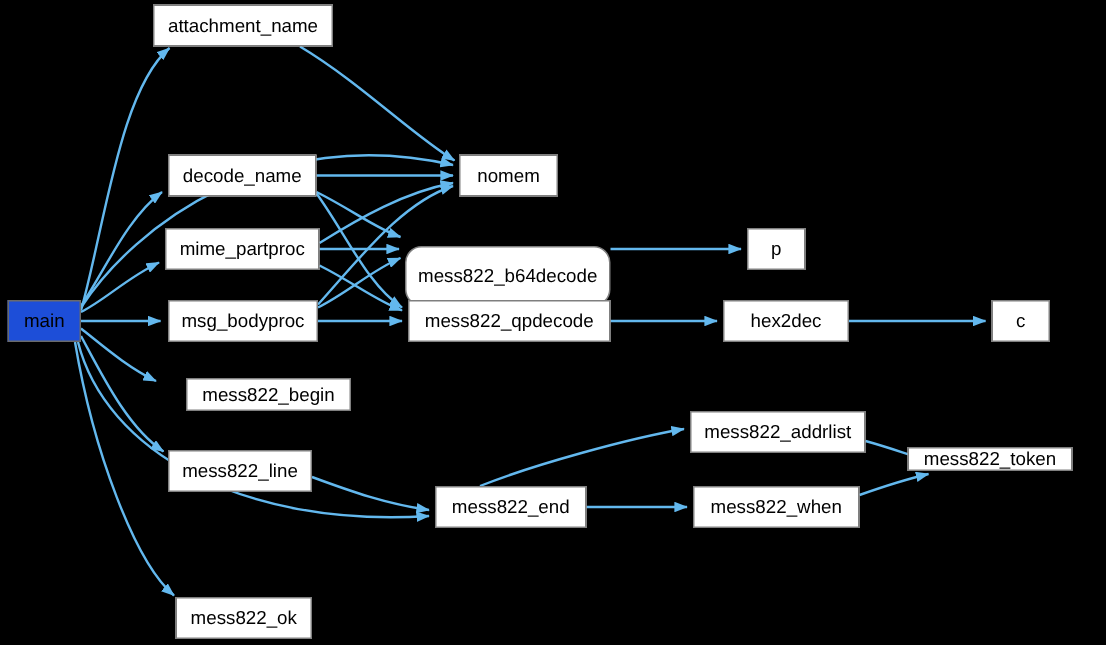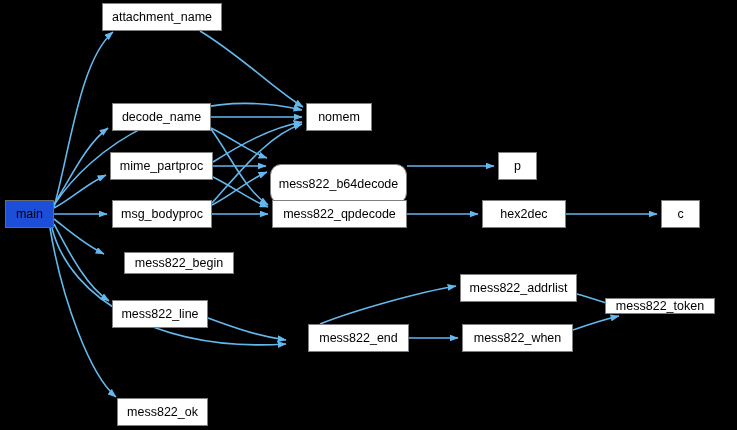--- a/index.html
+++ b/index.html
@@ -82,21 +82,21 @@
       </div>
       <div class="node" style="left: 306px; top: 103px; width: 66px; height: 28px;">
         <span>nomem</span>
       </div>
       <div class="node" style="left: 270px; top: 164px; width: 137px; height: 40px; border-radius: 11px;">
         <span>mess822_b64decode</span>
       </div>
       <div class="node" style="left: 272px; top: 200px; width: 135px; height: 28px;">
         <span>mess822_qpdecode</span>
       </div>
-      <div class="node" style="left: 290px; top: 324px; width: 101px; height: 28px; margin-left: 18px;">
+      <div class="node" style="left: 290px; top: 324px; width: 101px; height: 28px;">
         <span>mess822_end</span>
       </div>
       <div class="node" style="left: 498px; top: 152px; width: 39px; height: 28px;">
         <span>p</span>
       </div>
       <div class="node" style="left: 482px; top: 200px; width: 84px; height: 28px;">
         <span>hex2dec</span>
       </div>
       <div class="node" style="left: 661px; top: 200px; width: 39px; height: 28px;">
         <span>c</span>

